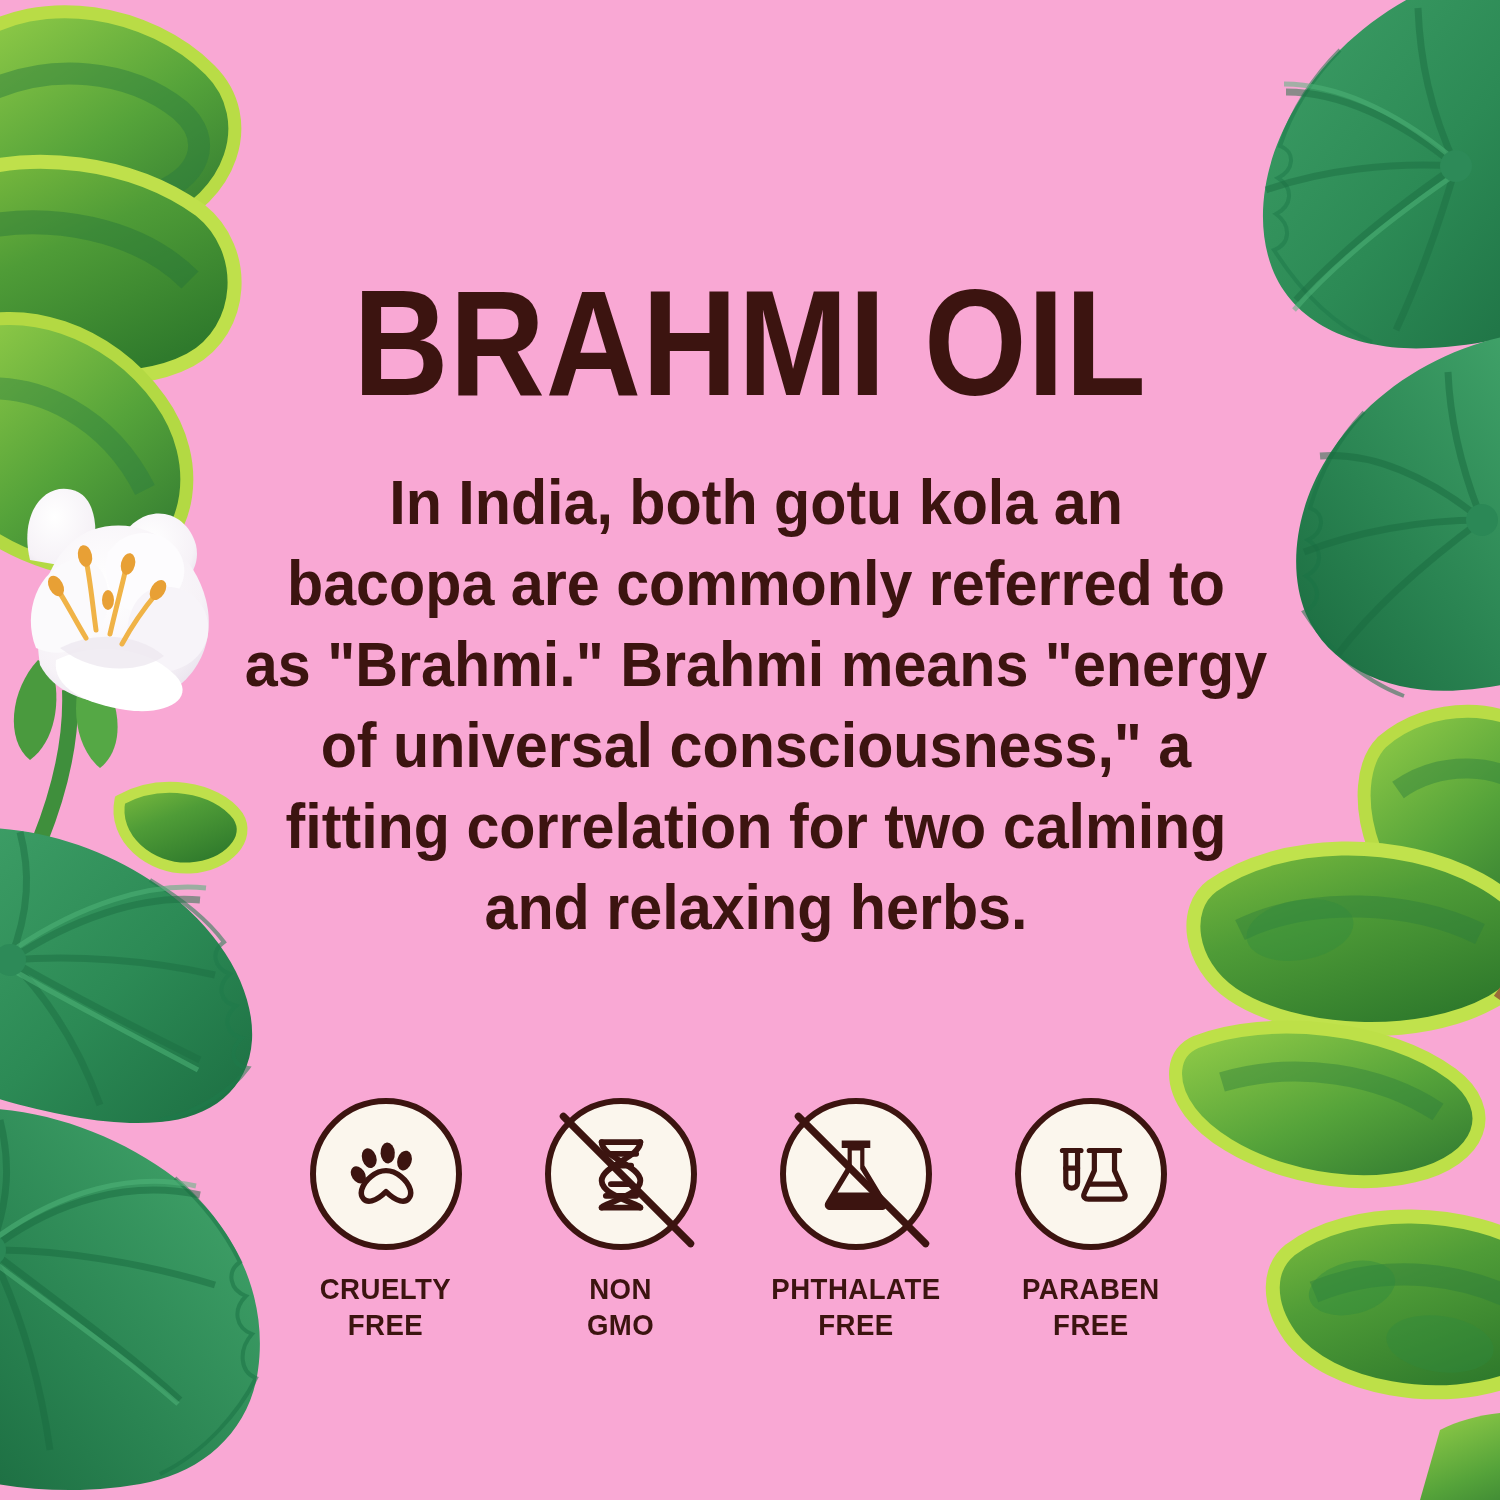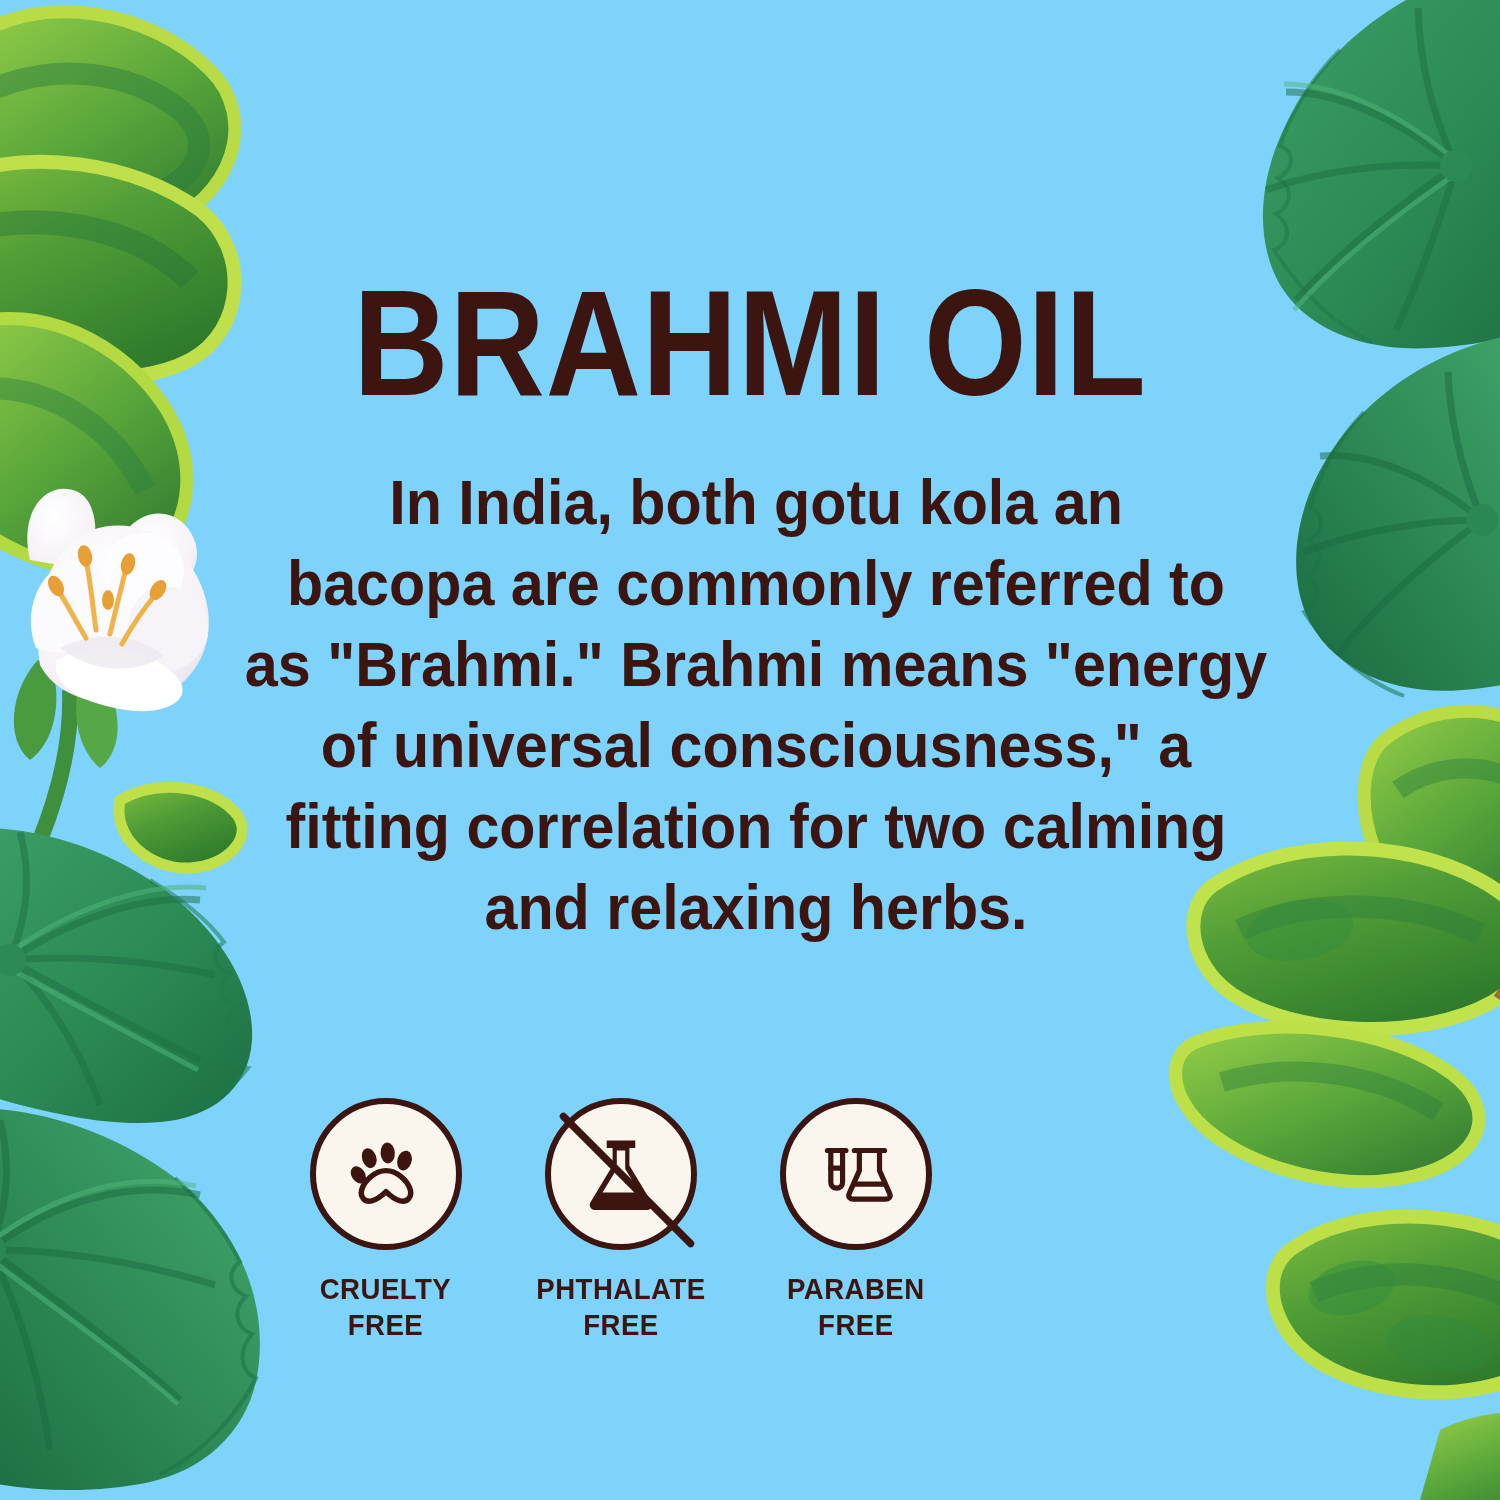--- a/index.html
+++ b/index.html
@@ -5,21 +5,21 @@
   html, body {
     margin: 0;
     padding: 0;
     background: #ffffff;
   }
   #canvas {
     position: relative;
     width: 1500px;
     height: 1500px;
     overflow: hidden;
-    background: #7dd3fc;
+    background: #f9a8d4;
     font-family: "Liberation Sans", sans-serif;
   }
 
   
   #art {
     position: absolute;
     inset: 0;
     width: 1500px;
     height: 1500px;
     pointer-events: none;
@@ -358,20 +358,43 @@
                      C61,80.5 55,76 50,71 C45,76 39,80.5 33,82
                      C25,84 19,78 21,69 C24,57 38,46 50,46 Z" fill="none" stroke="#3c1410" stroke-width="6.5" stroke-linejoin="round"></path>
           </svg>
         </div>
         <div class="badge-label">
           <div>CRUELTY</div>
           <div>FREE</div>
         </div>
       </div>
 
+      <div class="badge">
+        <div class="badge-circle">
+          <svg class="glyph" viewBox="0 0 100 100" xmlns="http://www.w3.org/2000/svg">
+            <g fill="none" stroke="#3c1410" stroke-width="7" stroke-linecap="round">
+              <path d="M27,12 C27,30 73,40 73,58 C73,76 27,86 27,90"></path>
+              <path d="M73,12 C73,30 27,40 27,58 C27,76 73,86 73,90"></path>
+              <path d="M27,12 L73,12"></path>
+              <path d="M32,26 L68,26"></path>
+              <path d="M38,40 L62,40"></path>
+              <path d="M38,62 L62,62"></path>
+              <path d="M32,76 L68,76"></path>
+              <path d="M27,90 L73,90"></path>
+            </g>
+          </svg>
+          <svg class="slash" viewBox="0 0 100 100" xmlns="http://www.w3.org/2000/svg">
+            <line x1="13" y1="13" x2="87" y2="87" stroke="#3c1410" stroke-width="4.2" stroke-linecap="round"></line>
+          </svg>
+        </div>
+        <div class="badge-label">
+          <div>NON</div>
+          <div>GMO</div>
+        </div>
+      </div>
 
       <div class="badge">
         <div class="badge-circle">
           <svg class="glyph" viewBox="0 0 100 100" xmlns="http://www.w3.org/2000/svg">
             <path d="M33,10 L67,10 L67,19 L60,19 L60,40 L86,83
                      C89,88 86,93 80,93 L20,93 C14,93 11,88 14,83 L40,40
                      L40,19 L33,19 Z" fill="#3c1410"></path>
             <path d="M45,22 L55,22 L55,44 L72,72 L28,72 L45,44 Z" fill="#fbf6ed"></path>
           </svg>
           <svg class="slash" viewBox="0 0 100 100" xmlns="http://www.w3.org/2000/svg">

